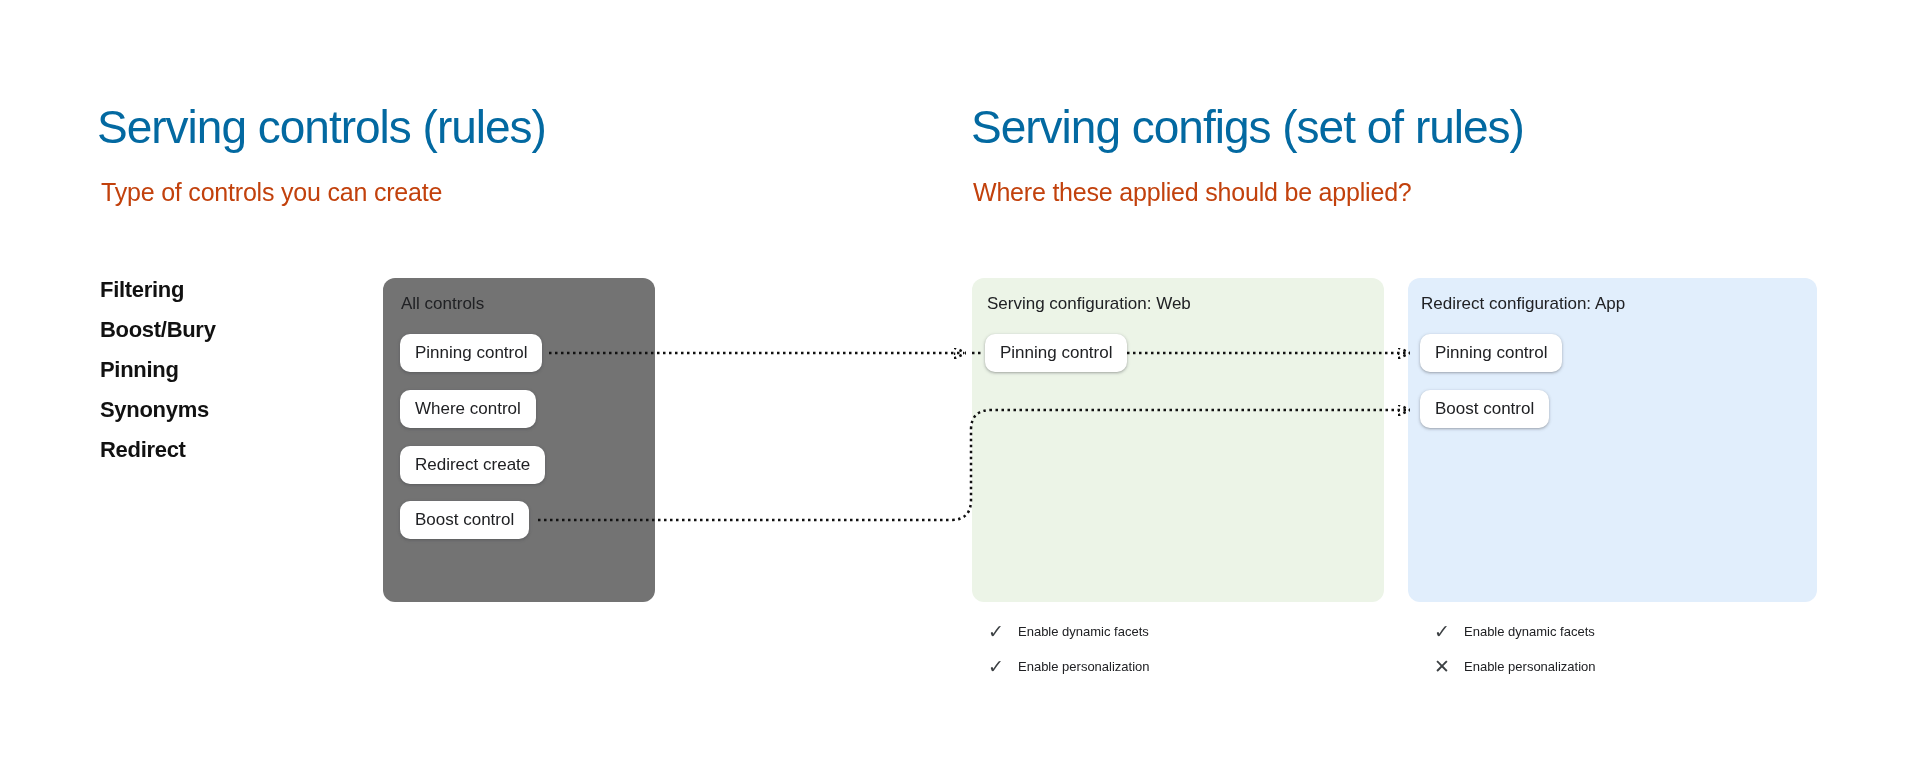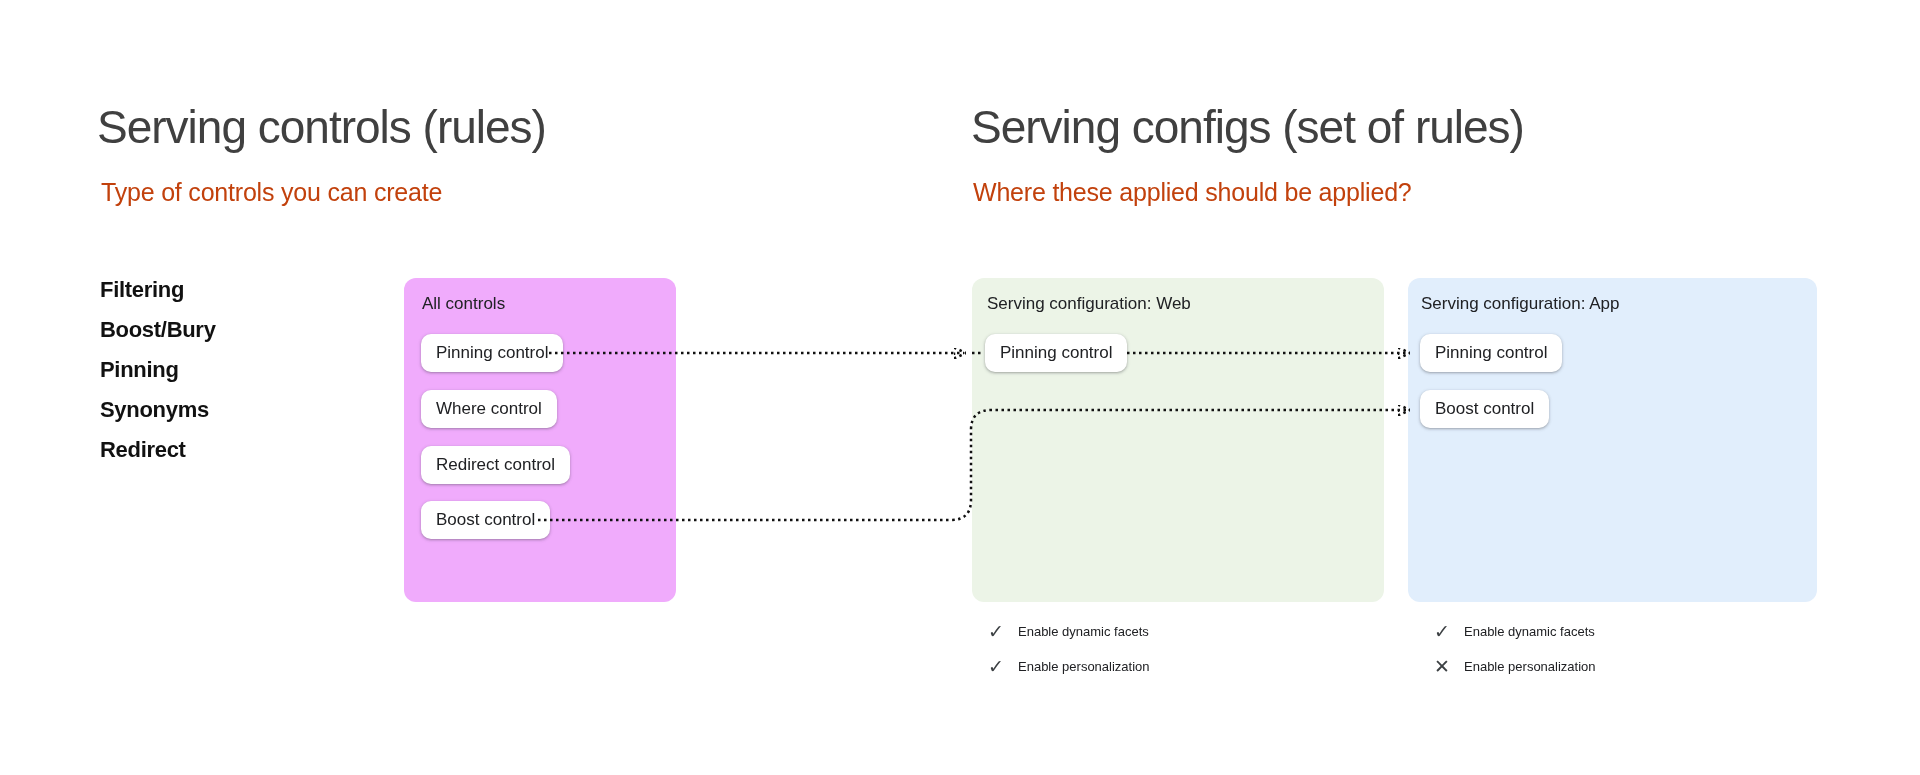--- a/index.html
+++ b/index.html
@@ -10,21 +10,21 @@
     font-family: "Liberation Sans", "DejaVu Sans", sans-serif;
     color: #202124;
     overflow: hidden;
   }
   .abs { position: absolute; }
 
   .big-title {
     font-size: 46px;
     font-weight: 400;
     letter-spacing: -1px;
-    color: #404040;
+    color: #0369a1;
     white-space: nowrap;
   }
   .subtitle {
     font-size: 25px;
     font-weight: 400;
     letter-spacing: -0.2px;
     color: #c2410c;
     white-space: nowrap;
   }
 
@@ -37,21 +37,21 @@
     color: #111111;
     white-space: nowrap;
   }
 
   .card {
     position: absolute;
     top: 278px;
     height: 324px;
     border-radius: 12px;
   }
-  .card-gray  { left: 404px;  width: 272px; background: #f0abfc; }
+  .card-gray  { left: 383px;  width: 272px; background: #737373; }
   .card-green { left: 972px;  width: 412px; background: #ecf4e7; padding-left: 48px; }
   .card-blue  { left: 1408px; width: 409px; background: #e1eefc; }
 
   .card-label {
     position: absolute;
     top: 16px;
     font-size: 17px;
     color: #202124;
     white-space: nowrap;
   }
@@ -118,31 +118,31 @@
   <div class="type-item">Boost/Bury</div>
   <div class="type-item">Pinning</div>
   <div class="type-item">Synonyms</div>
   <div class="type-item">Redirect</div>
 </div>
 
 <div class="card card-gray">
   <div class="card-label" style="left:18px;">All controls</div>
   <div class="chip" style="left:17px; top:56px;">Pinning control</div>
   <div class="chip" style="left:17px; top:112px;">Where control</div>
-  <div class="chip" style="left:17px; top:168px;">Redirect control</div>
+  <div class="chip" style="left:17px; top:168px;">Redirect create</div>
   <div class="chip" style="left:17px; top:223px;">Boost control</div>
 </div>
 
 <div class="card card-green">
   <div class="card-label" style="left:15px;">Serving configuration: Web</div>
   <div class="chip" style="left:13px; top:56px;">Pinning control</div>
 </div>
 
 <div class="card card-blue">
-  <div class="card-label" style="left:13px;">Serving configuration: App</div>
+  <div class="card-label" style="left:13px;">Redirect configuration: App</div>
   <div class="chip" style="left:12px; top:56px;">Pinning control</div>
   <div class="chip" style="left:12px; top:112px;">Boost control</div>
 </div>
 
 <div class="features" style="left:988px;">
   <div class="feature-row">
     <span class="feature-icon">✓</span>
     <span class="feature-text">Enable dynamic facets</span>
   </div>
   <div class="feature-row">

